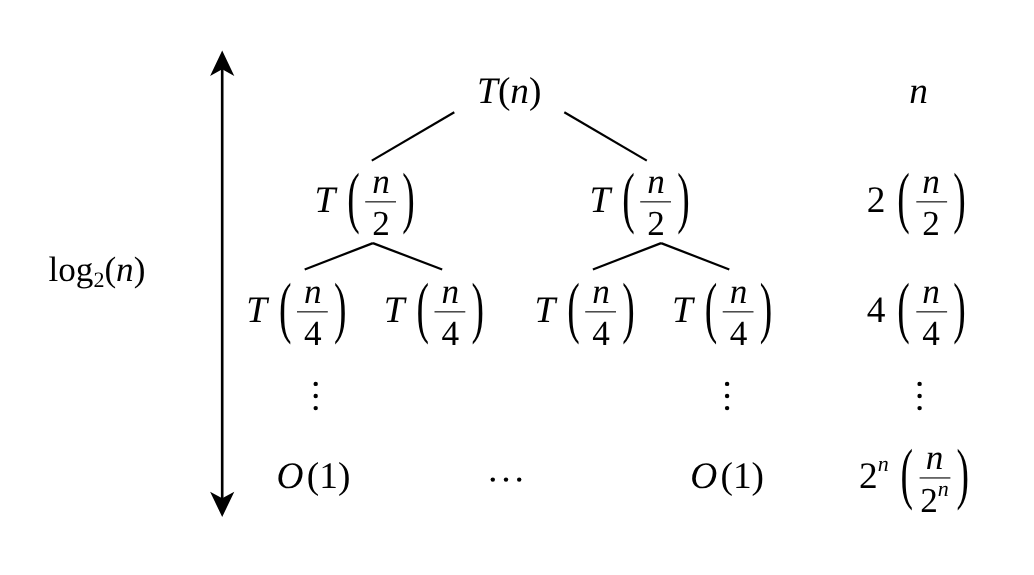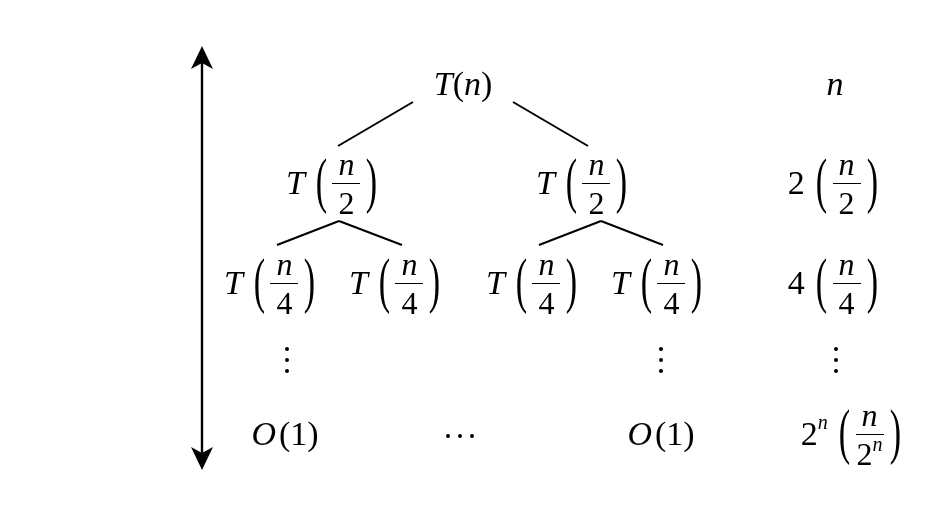--- a/index.html
+++ b/index.html
@@ -41,20 +41,23 @@
     <line x1="413" y1="102" x2="338" y2="146" stroke="#000" stroke-width="2"></line>
     <line x1="513" y1="102" x2="588" y2="146" stroke="#000" stroke-width="2"></line>
 
     <line x1="339" y1="221" x2="277" y2="245" stroke="#000" stroke-width="2"></line>
     <line x1="339" y1="221" x2="402" y2="245" stroke="#000" stroke-width="2"></line>
 
     <line x1="601" y1="221" x2="539" y2="245" stroke="#000" stroke-width="2"></line>
     <line x1="601" y1="221" x2="663" y2="245" stroke="#000" stroke-width="2"></line>
   </svg>
 
+  <div class="label" style="left:44px; top:226px;">
+    <span>log</span><sub>2</sub><span>(</span><span class="it">n</span><span>)</span>
+  </div>
 
   <div class="node" style="left:413px; top:64px; width:100px; height:40px;">
     <span class="it">T</span>
       <span>(</span>
       <span class="it">n</span>
       <span>)</span>
   </div>
 
   <div class="node" style="left:278px; top:148px; width:112px; height:70px;">
     <span class="it">T</span>
@@ -178,21 +181,21 @@
     <span>4</span>
       <span class="sp"></span>
     <span class="paren">(</span>
     <span class="frac">
         <span class="num">n</span>
         <span class="bar"></span>
         <span class="den">4</span>
       </span>
     <span class="paren">)</span>
   </div>
-  <div class="node" style="left:782px; top:398px; width:142px; height:72px;">
+  <div class="node" style="left:762px; top:398px; width:142px; height:72px;">
     <span class="coef"><span>2</span><sup>n</sup></span>
       <span class="sp"></span>
     <span class="paren">(</span>
     <span class="frac">
         <span class="num">n</span>
         <span class="bar"></span>
         <span class="den"><span>2</span><sup>n</sup></span>
       </span>
     <span class="paren">)</span>
   </div>

